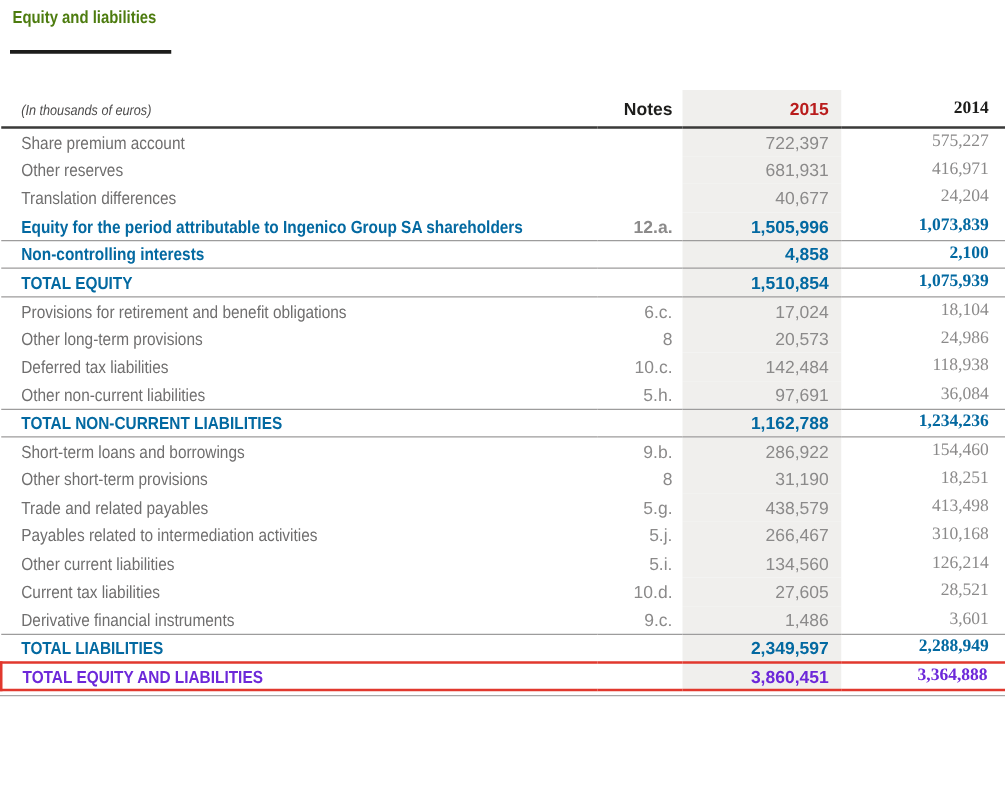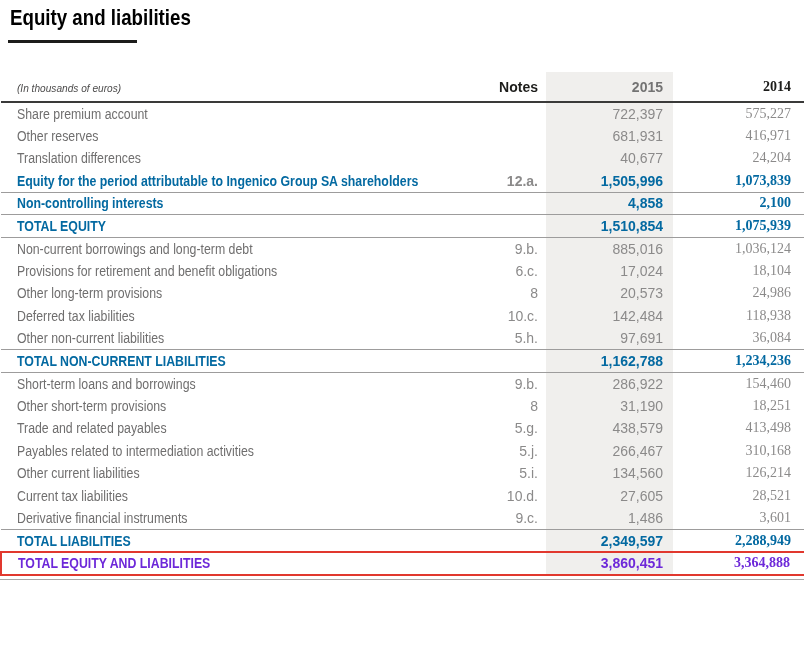--- a/index.html
+++ b/index.html
@@ -1,35 +1,35 @@
 <!DOCTYPE html>
 <html><head>
 <meta charset="utf-8">
 <style>
   * { box-sizing: border-box; }
   body { margin: 0; background: #ffffff; font-family: "Liberation Sans", sans-serif; }
   .page { position: relative; width: 804px; height: 647px; background: #fff; overflow: hidden; }
 
-  .title { position: absolute; left: 10px; top: 5px; font-size: 22px; font-weight: 700; color: #000000; white-space: nowrap; }
+  .title { position: absolute; left: 10px; top: 5px; font-size: 14px; font-weight: 700; color: #4d7c0f; white-space: nowrap; }
   .title-rule { position: absolute; left: 8px; top: 40px; width: 129px; height: 3px; background: #1d1d1b; }
 
   .tablewrap { position: absolute; left: 0; top: 72px; width: 804px; }
   table { width: 804px; border-collapse: collapse; table-layout: fixed; }
 
   th { font-weight: 700; color: #1d1d1b; font-size: 14px; vertical-align: bottom;
        padding: 0 0 6px 0; height: 30px; border-bottom: 2px solid #3a3a39; }
   td { height: 22.5px; font-size: 14px; padding: 0; color: #6f6e6e; }
 
   .c-label { text-align: left; padding-left: 16px; }
   .c-notes { text-align: right; padding-right: 8px; }
   .c-2015  { text-align: right; padding-right: 10px; background: #f0efed; }
   .c-2014  { text-align: right; padding-right: 14px; font-family: Liberation Serif, serif; }
 
   td.c-notes, td.c-2015, td.c-2014 { color: #8b8a8a; }
-  th.c-2015 { color: #737373; }
+  th.c-2015 { color: #b91c1c; }
 
   tr.bold td { color: #0369a1; font-weight: 700; }
   tr.bold td.c-notes { color: #8b8a8a; font-weight: 700; }
   tr.sep td { border-bottom: 1px solid #9d9c9c; }
 
   tr.grand td { color: #6d28d9; font-weight: 700;
                 border-top: 2px solid #e1382e; border-bottom: 2px solid #e1382e; }
   tr.grand td:first-child { border-left: 2px solid #e1382e; }
   tr.grand td:last-child  { border-right: 2px solid #e1382e; }
 
@@ -110,28 +110,20 @@
           <tr class="bold sep">
     <td class="c-label">
       <span class="lbl">TOTAL EQUITY</span>
     </td>
     <td class="c-notes"></td>
     <td class="c-2015">1,510,854</td>
     <td class="c-2014">1,075,939</td>
   </tr>
           <tr>
     <td class="c-label">
-      <span class="lbl">Non-current borrowings and long-term debt</span>
-    </td>
-    <td class="c-notes">9.b.</td>
-    <td class="c-2015">885,016</td>
-    <td class="c-2014">1,036,124</td>
-  </tr>
-          <tr>
-    <td class="c-label">
       <span class="lbl">Provisions for retirement and benefit obligations</span>
     </td>
     <td class="c-notes">6.c.</td>
     <td class="c-2015">17,024</td>
     <td class="c-2014">18,104</td>
   </tr>
           <tr>
     <td class="c-label">
       <span class="lbl">Other long-term provisions</span>
     </td>

